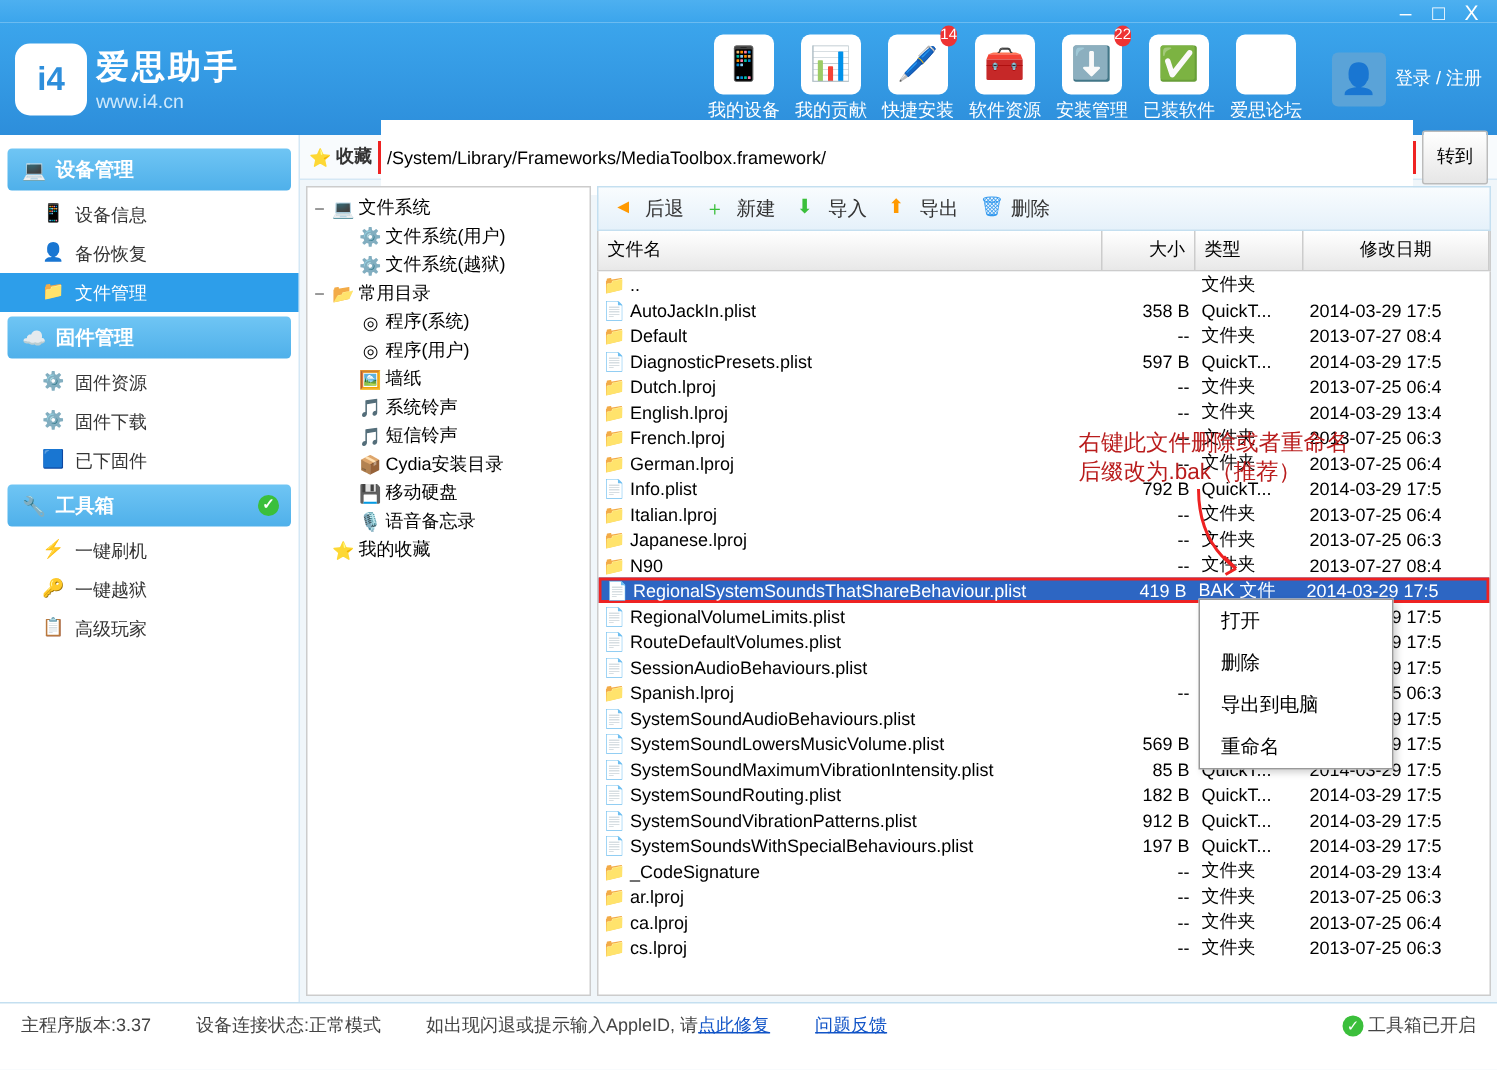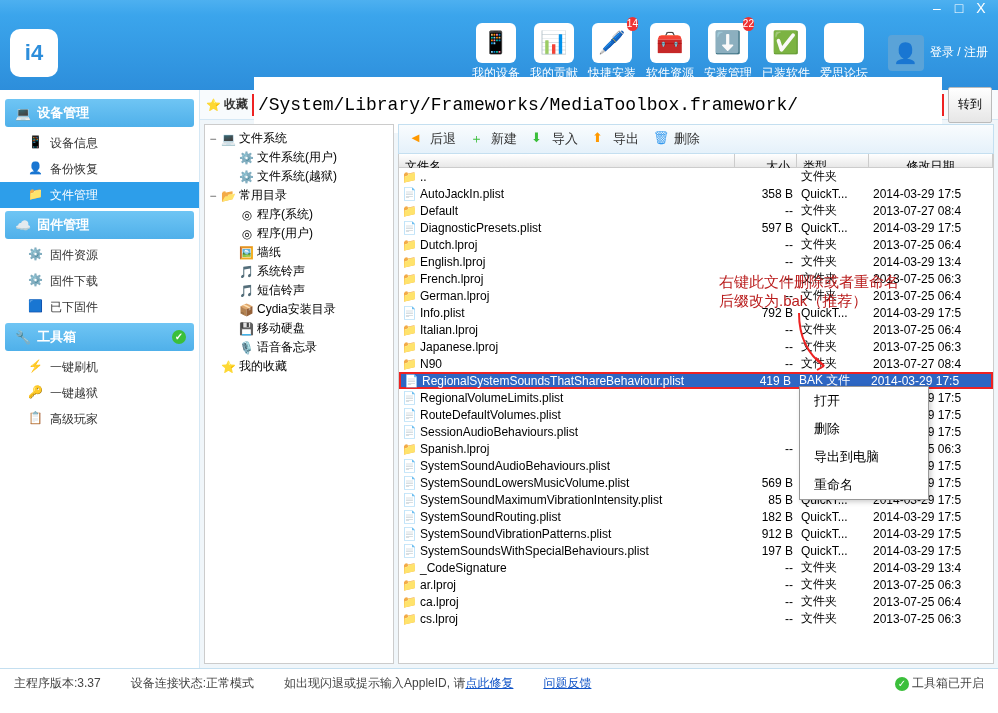--- a/index.html
+++ b/index.html
@@ -21,32 +21,32 @@
 .sidebar { width:200px; background:#fff; border-right:1px solid #d5e8f5; padding-top:6px; }
 .sidecat { background:linear-gradient(#6fc5f4,#4fb0ea); color:#fff; height:28px; display:flex; align-items:center; padding:0 10px; font-size:13px; font-weight:bold; gap:6px; border-radius:3px; margin:3px 5px; position:relative; }
 .sidecat .chk { position:absolute; right:8px; background:#3bbf3b; color:#fff; width:14px; height:14px; border-radius:7px; font-size:10px; text-align:center; line-height:14px; }
 .sideitem { height:26px; display:flex; align-items:center; padding-left:28px; gap:6px; color:#333; cursor:pointer; }
 .sideitem.active { background:#2d9eea; color:#fff; }
 .sideitem .sicon { width:16px; height:16px; display:inline-block; }
 .main { flex:1; display:flex; flex-direction:column; background:#f0f6fa; position:relative; }
 .pathbar { height:30px; display:flex; align-items:center; padding:4px 6px; gap:4px; background:#f8fbfd; border-bottom:1px solid #d5e8f5; }
 .favlabel { color:#333; font-weight:bold; display:flex; align-items:center; gap:3px; }
 .pathinput-wrap { flex:1; border:2px solid #e22; height:22px; display:flex; align-items:center; }
-.pathinput { flex:1; border:none; font-family:Liberation Mono, monospace; font-size:18px; padding:18px 4px; outline:none; }
+.pathinput { flex:1; border:none; font-family:Liberation Sans, sans-serif; font-size:12px; padding:18px 4px; outline:none; }
 .gobtn { width:44px; height:36px; background:linear-gradient(#fff,#e6e6e6); border:1px solid #bbb; border-radius:2px; cursor:pointer; font-size:12px; }
 .content { flex:1; display:flex; overflow:hidden; }
 .tree { width:190px; background:#fff; border:1px solid #ccc; margin:4px; padding:4px 2px; overflow:auto; font-family:"SimSun",sans-serif; font-size:12px; }
 .tree-node { white-space:nowrap; height:19px; display:flex; align-items:center; gap:2px; cursor:pointer; }
 .tree-toggle { width:12px; text-align:center; color:#666; }
 .tree-icon { width:16px; text-align:center; }
 .filepane { flex:1; display:flex; flex-direction:column; margin:4px 4px 4px 0; overflow:hidden; }
 .toolbar { height:30px; background:linear-gradient(#f9fcfe,#e5f1fa); border:1px solid #c4dff0; display:flex; align-items:center; gap:14px; padding:0 10px; }
 .tbtn { display:flex; align-items:center; gap:3px; cursor:pointer; font-size:13px; color:#333; }
 .tbtn svg, .tbtn .ticon { width:18px; height:18px; }
-.colhead { height:14px; background:linear-gradient(#fff,#e8e8e8); border:1px solid #ccc; border-top:none; display:flex; font-size:12px; }
+.colhead { height:27px; background:linear-gradient(#fff,#e8e8e8); border:1px solid #ccc; border-top:none; display:flex; font-size:12px; }
 .colhead div { border-right:1px solid #ccc; padding:4px 6px; }
 .ch-name { flex:1; }
 .ch-size { width:62px; text-align:right;}
 .ch-type { width:72px; }
 .ch-date { width:124px;text-align:center; }
 .filelist { flex:1; background:#fff; border:1px solid #ccc; border-top:none; overflow:auto; font-family:"SimSun",monospace; font-size:12px; position:relative; }
 .frow { display:flex; height:17px; align-items:center; cursor:pointer; }
 .frow.selected-hl { border:2px solid #e22; background:#2d66c3; color:#fff; }
 .fc-name { flex:1; display:flex; align-items:center; gap:3px; padding-left:4px; overflow:hidden; white-space:nowrap; }
 .fc-name .ficon { width:14px; height:14px; display:flex; justify-content:center; align-items:center;}
@@ -67,20 +67,24 @@
 
 <div class="titlebar">
   <span>–</span>
   <span>□</span>
   <span>X</span>
 </div>
 
 <div class="header">
   <div class="logo">
     <div class="logo-icon">i4</div>
+    <div class="logo-text">
+      <div class="t1">爱思助手</div>
+      <div class="t2">www.i4.cn</div>
+    </div>
   </div>
   <div class="header-btns" id="header-btns">
       <div class="hbtn">
         <div class="hicon">📱</div>
         <span>我的设备</span>
       </div>
       <div class="hbtn">
         <div class="hicon">📊</div>
         <span>我的贡献</span>
       </div>

